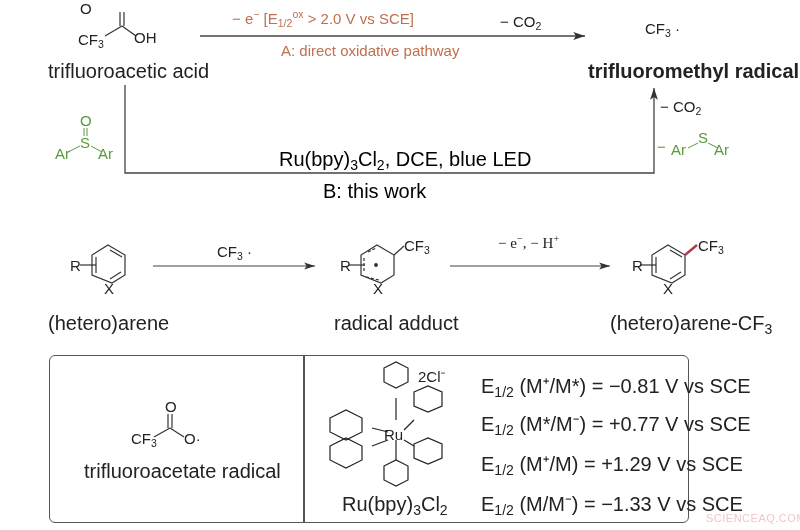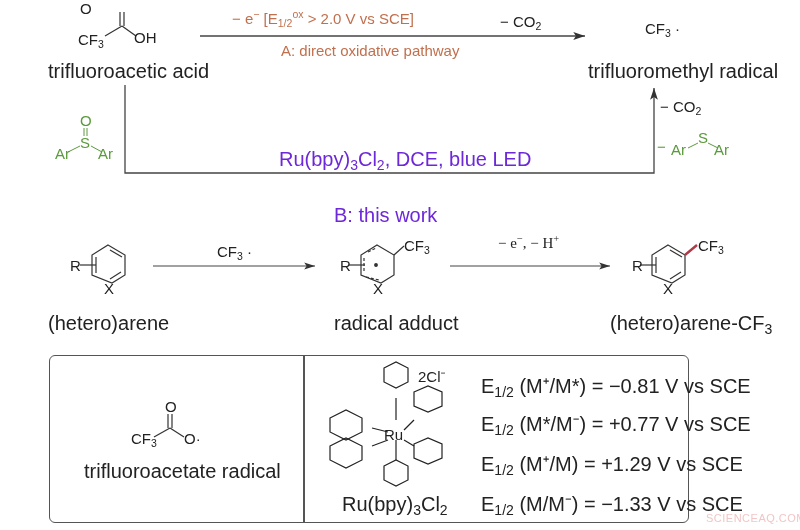--- a/index.html
+++ b/index.html
@@ -2,21 +2,21 @@
 <html><head>
 <meta charset="utf-8">
 <style>
   html, body { margin:0; padding:0; background:#ffffff; }
   body { width:800px; height:530px; position:relative; overflow:hidden;
          font-family:"Liberation Sans", sans-serif; color:#222; }
   .t { position:absolute; white-space:nowrap; font-size:15px; color:#222; }
   .sm { font-size:15px; }
   .lbl { font-size:20px; }
   .orange { color:#c0704e; }
-  .navy { color:#6d28d9; }
+  .navy { color:#000000; }
   .green { color:#5a9a3c; }
   sub { font-size:0.7em; vertical-align:-0.3em; line-height:0; }
   sup { font-size:0.7em; vertical-align:0.6em; line-height:0; }
   svg { position:absolute; left:0; top:0; overflow:visible; }
   .box { position:absolute; left:49px; top:355px; width:640px; height:168px;
          border:1.5px solid #555; border-radius:6px; box-sizing:border-box; }
   .divider { position:absolute; left:253px; top:0; width:1.5px; height:100%; background:#555; }
   .watermark { position:absolute; left:706px; top:512px; font-size:11px; color:#f2c6c6; letter-spacing:0.5px; }
 </style>
 </head>
@@ -108,29 +108,29 @@
 <div class="t" style="left:80px;top:0px;">O</div>
 <div class="t" style="left:78px;top:31px;">CF<sub>3</sub></div>
 <div class="t" style="left:134px;top:29px;">OH</div>
 <div class="t lbl" style="left:48px;top:60px;">trifluoroacetic acid</div>
 
 <div class="t orange" style="left:232px;top:10px;">− e<sup>−</sup> [E<sub>1/2</sub><sup>ox</sup> &gt; 2.0 V vs SCE]</div>
 <div class="t sm" style="left:500px;top:13px;">− CO<sub>2</sub></div>
 <div class="t orange" style="left:237px;top:42px;margin-left:44px;">A: direct oxidative pathway</div>
 
 <div class="t sm" style="left:645px;top:20px;">CF<sub>3</sub> ·</div>
-<div class="t lbl" style="left:588px;top:60px;">trifluoromethyl radical</div>
+<div class="t lbl" style="left:588px;top:60px;font-weight:bold;">trifluoromethyl radical</div>
 
 <div class="t sm green" style="left:80px;top:112px;">O</div>
 <div class="t sm green" style="left:80px;top:134px;">S</div>
 <div class="t sm green" style="left:55px;top:145px;">Ar</div>
 <div class="t sm green" style="left:98px;top:145px;">Ar</div>
 
 <div class="t lbl navy" style="left:279px;top:148px;">Ru(bpy)<sub>3</sub>Cl<sub>2</sub>, DCE, blue LED</div>
-<div class="t lbl navy" style="left:334px;top:180px;margin-top:24px;">B: this work</div>
+<div class="t lbl navy" style="left:323px;top:180px;">B: this work</div>
 
 <div class="t sm" style="left:660px;top:98px;">− CO<sub>2</sub></div>
 <div class="t sm green" style="left:657px;top:138px;">−</div>
 <div class="t sm green" style="left:671px;top:141px;">Ar</div>
 <div class="t sm green" style="left:698px;top:129px;">S</div>
 <div class="t sm green" style="left:714px;top:141px;">Ar</div>
 
 <div class="t sm" style="left:70px;top:257px;">R</div>
 <div class="t sm" style="left:104px;top:280px;">X</div>
 <div class="t lbl" style="left:48px;top:312px;">(hetero)arene</div>

